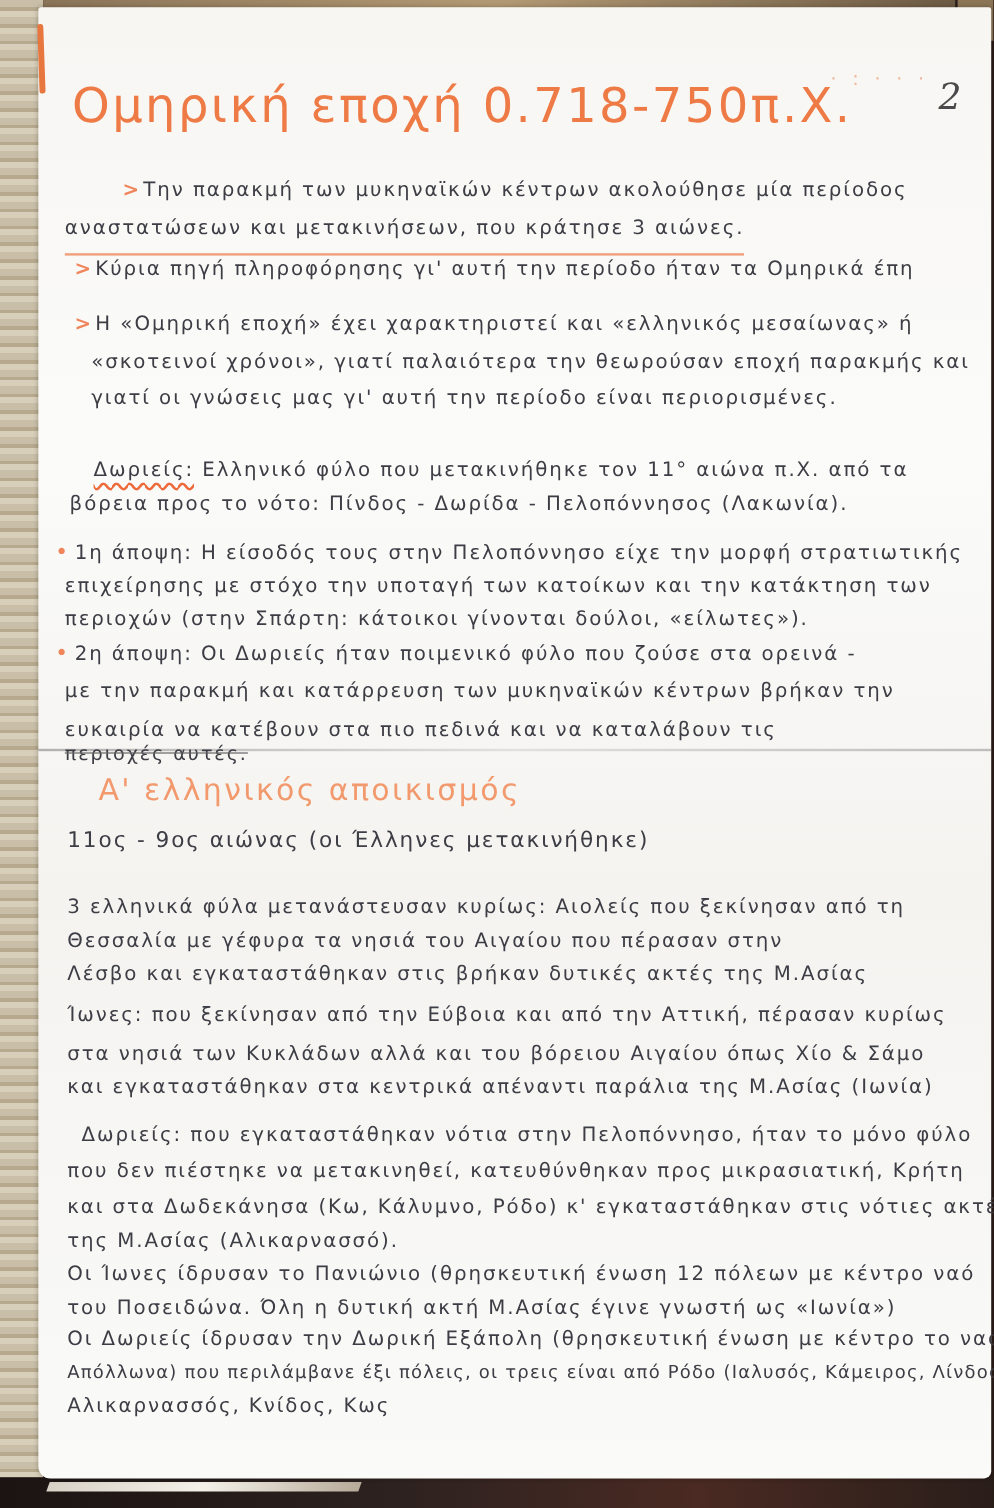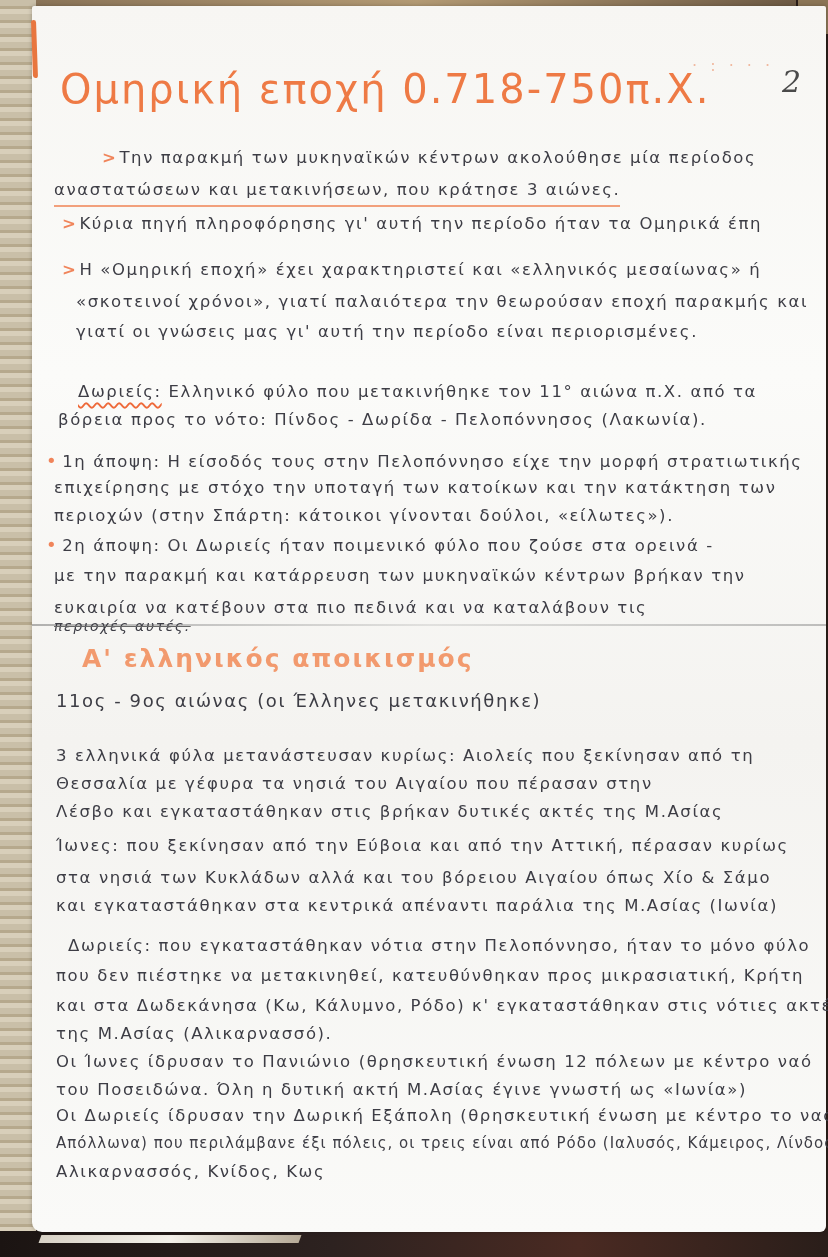--- a/index.html
+++ b/index.html
@@ -56,26 +56,26 @@
     font-size: 40px; color: #ee7a45; letter-spacing: 2px; font-weight: normal;
     font-family: "DejaVu Sans", sans-serif;
   }
   .line {
     position: absolute; white-space: nowrap;
     font-size: 16.5px; color: #3d3d45; letter-spacing: 1.6px;
     font-family: "DejaVu Sans", sans-serif;
   }
   .arrow { color: #f0845a; font-weight: bold; margin-right: 2px; }
   .bullet { color: #f0845a; font-size: 18px; margin-right: 4px; }
-  .ul { border-bottom: 2px solid #f2a07c; padding-bottom: 6px; }
+  .ul { border-bottom: 2px solid #f2a07c; padding-bottom: 12px; }
   .wavy { text-decoration: underline wavy #ee6a3a; text-underline-offset: 5px; text-decoration-thickness: 2px; }
   .strike { text-decoration: line-through; text-decoration-color: #666; }
   .section-heading {
     position: absolute; left: 50px; top: 638px;
-    font-size: 25px; color: #f29a6e; letter-spacing: 2px; font-weight: bold;
+    font-size: 25px; color: #f29a6e; letter-spacing: 2px;
   }
 </style>
 </head>
 <body>
 
 <div class="under-sheet"></div>
 <div class="top-strip"></div>
 <div class="corner-patch"></div>
 <div class="bottom-floor"></div>
 <div class="bottom-ridge"></div>
@@ -115,21 +115,21 @@
   </div>
   <div class="line" style="left:22px; top:472px;">επιχείρησης με στόχο την υποταγή των κατοίκων και την κατάκτηση των</div>
   <div class="line" style="left:22px; top:500px;">περιοχών (στην Σπάρτη: κάτοικοι γίνονται δούλοι, «είλωτες»).</div>
 
   <div class="line" style="left:14px; top:528px;">
     <span class="bullet">•</span><span>2η άποψη:</span>
     <span>Οι Δωριείς ήταν ποιμενικό φύλο που ζούσε στα ορεινά -</span>
   </div>
   <div class="line" style="left:22px; top:560px;">με την παρακμή και κατάρρευση των μυκηναϊκών κέντρων βρήκαν την</div>
   <div class="line" style="left:22px; top:592px;">ευκαιρία να κατέβουν στα πιο πεδινά και να καταλάβουν τις</div>
-  <div class="line" style="left:22px; top:612px; font-size:14px;font-style:italic;">
+  <div class="line" style="left:22px; top:612px; font-size:16px;">
     <span class="strike">περιοχές αυτές.</span>
   </div>
 
   <div class="section-heading">Α' ελληνικός αποικισμός</div>
   <div class="line" style="left:24px; top:684px; font-size:18px;">11ος - 9ος αιώνας (οι Έλληνες μετακινήθηκε)</div>
 
   <div class="line" style="left:24px; top:740px;">3 ελληνικά φύλα μετανάστευσαν κυρίως: Αιολείς που ξεκίνησαν από τη</div>
   <div class="line" style="left:24px; top:768px;">Θεσσαλία με γέφυρα τα νησιά του Αιγαίου που πέρασαν στην</div>
   <div class="line" style="left:24px; top:796px;">Λέσβο και εγκαταστάθηκαν στις βρήκαν δυτικές ακτές της Μ.Ασίας</div>
 

